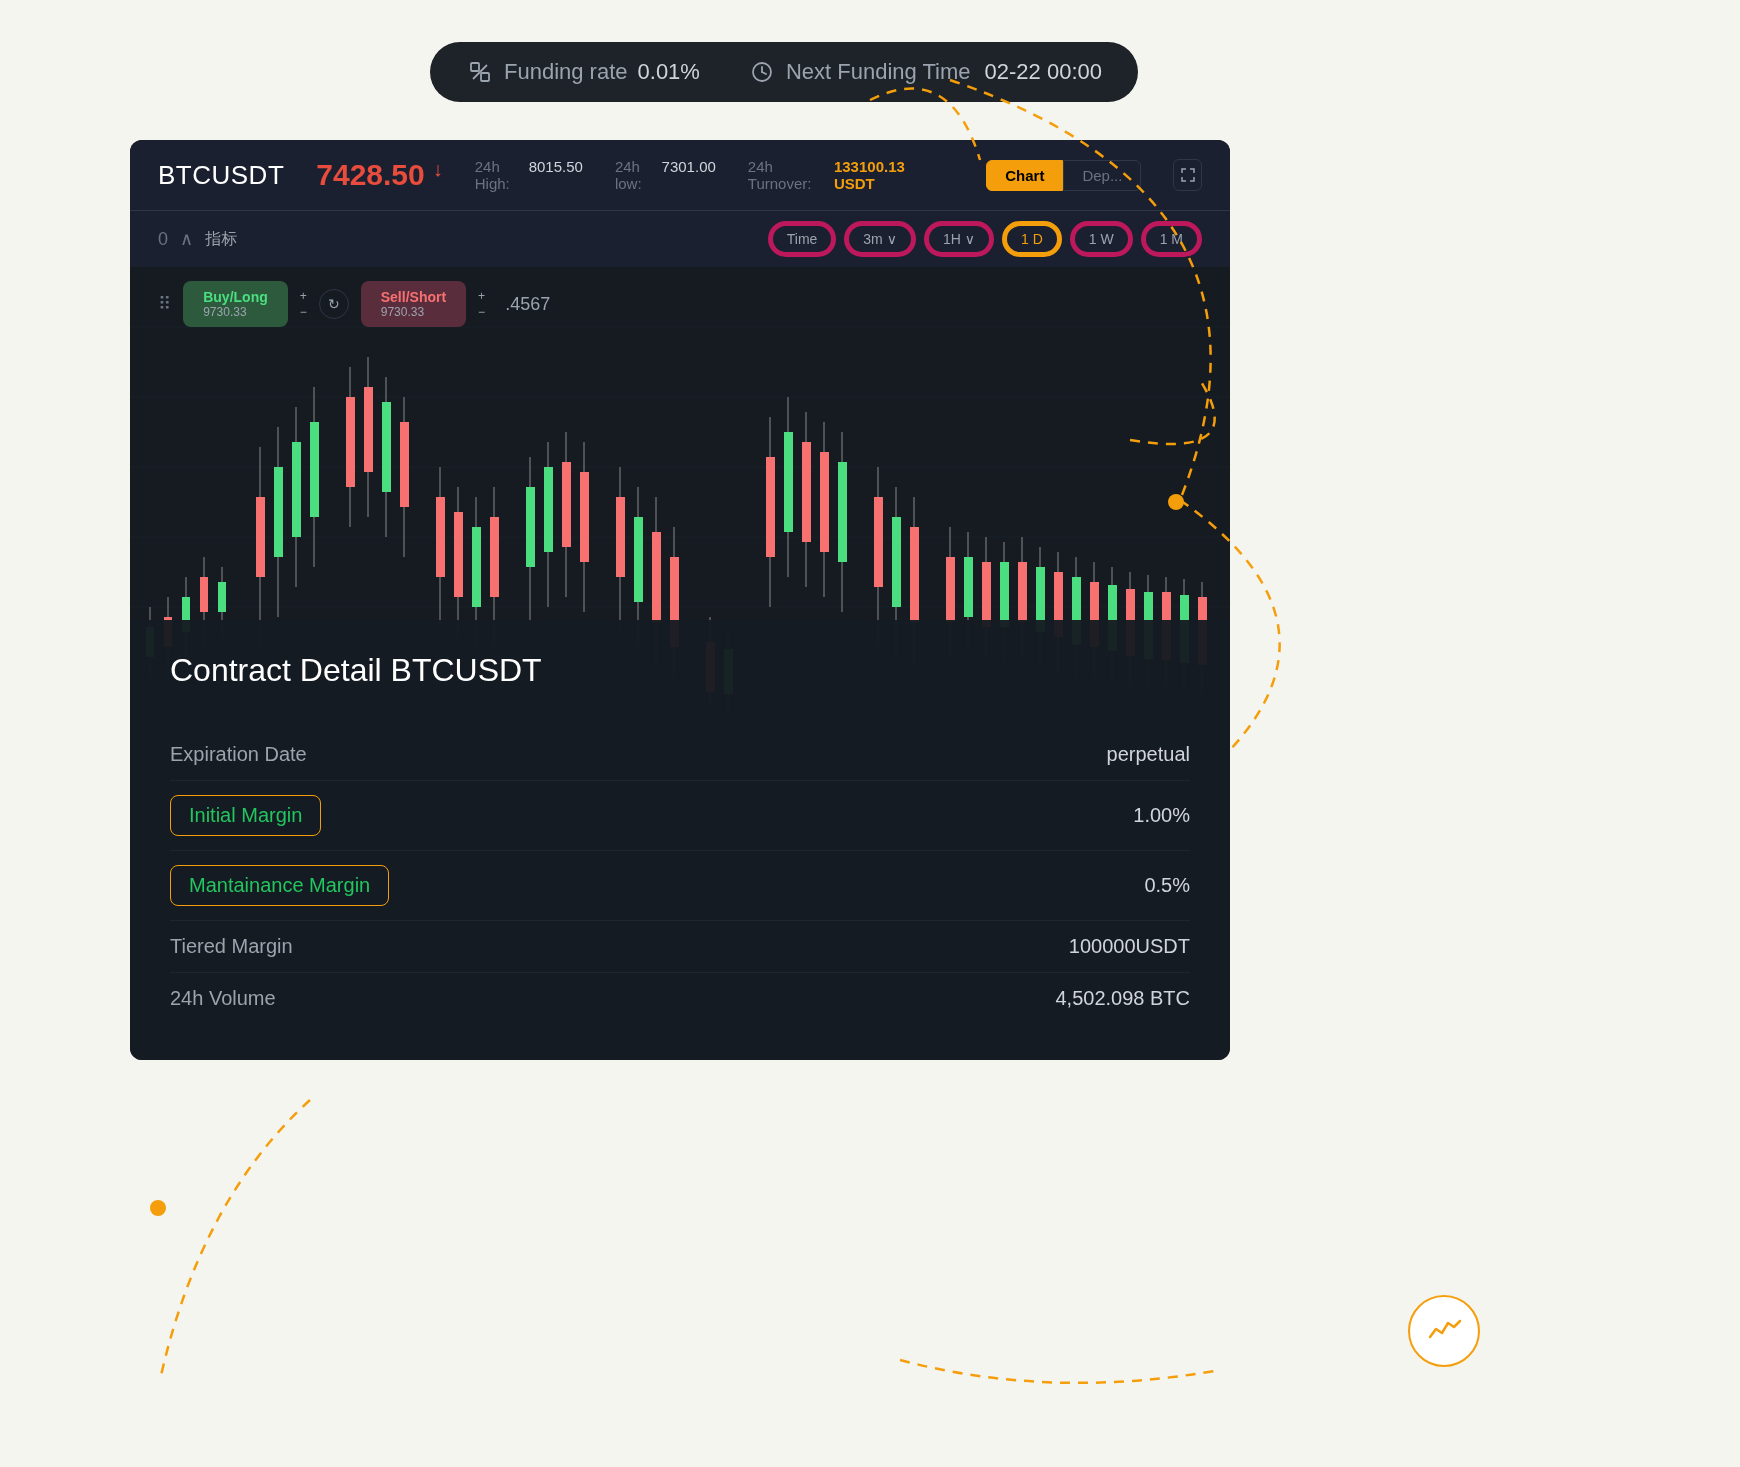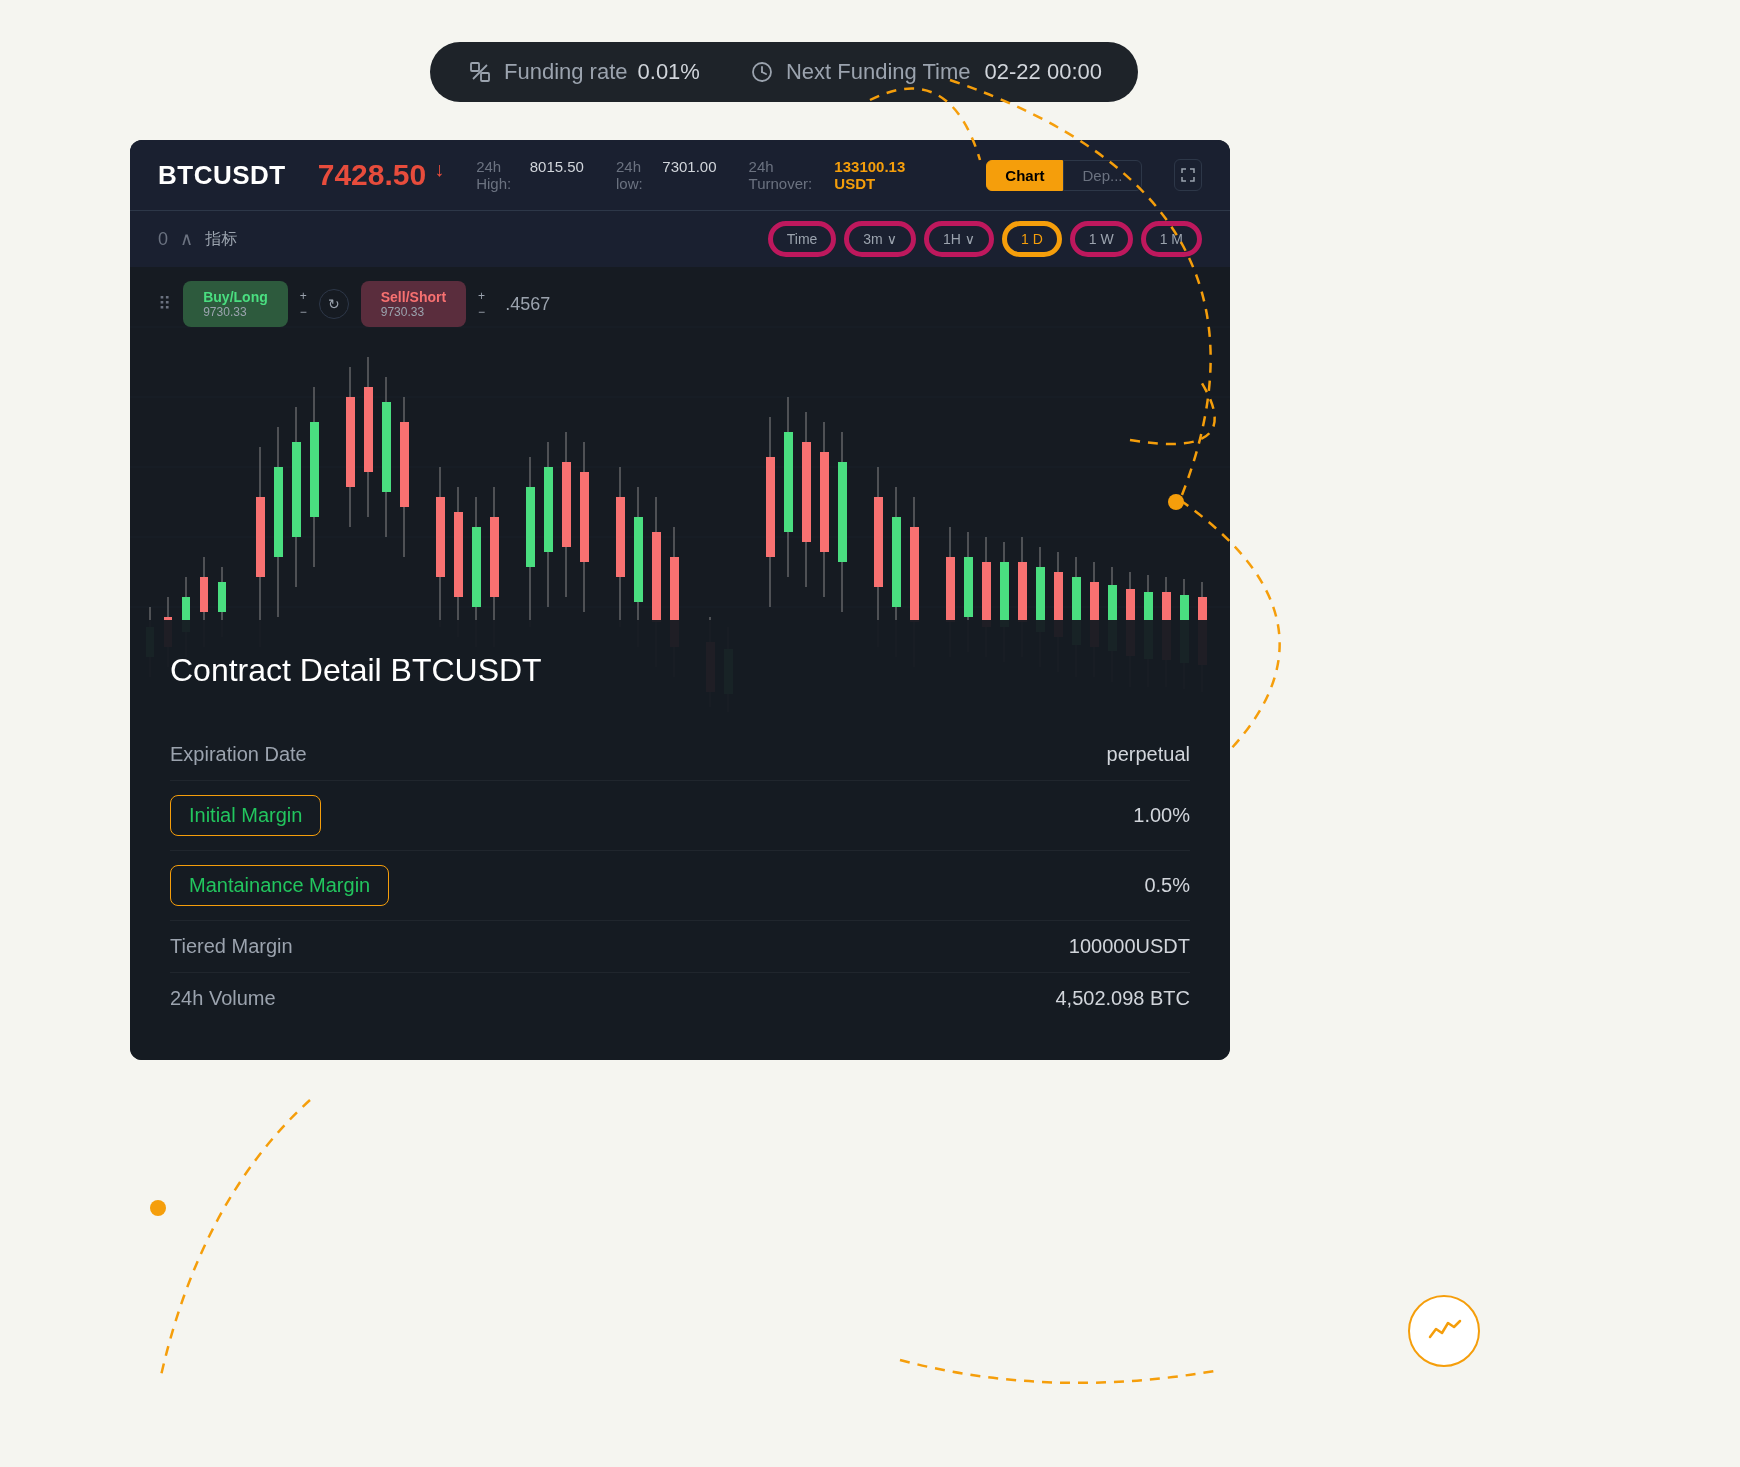--- a/index.html
+++ b/index.html
@@ -62,21 +62,21 @@
       background: #1a2030;
       padding: 18px 28px;
       display: flex;
       align-items: center;
       gap: 32px;
     }
 
     .symbol-name {
       color: #ffffff;
       font-size: 26px;
-      font-weight: 700;
+      font-weight: 400;
       letter-spacing: 0.5px;
     }
 
     .price-display {
       color: #e74c3c;
       font-size: 30px;
       font-weight: 600;
       display: flex;
       align-items: flex-start;
       gap: 8px;

